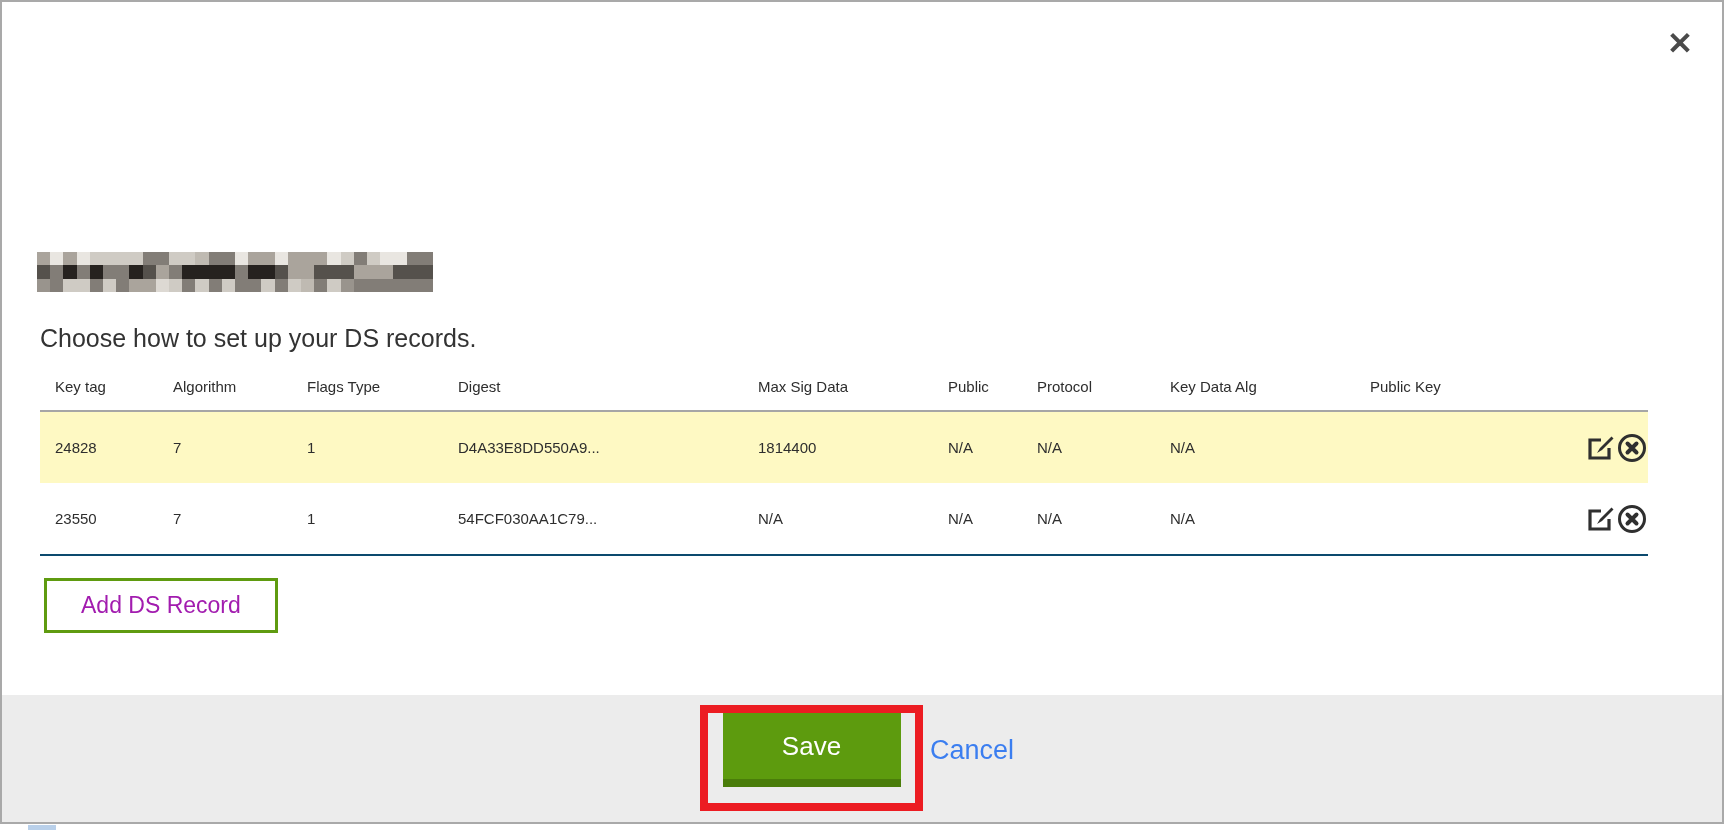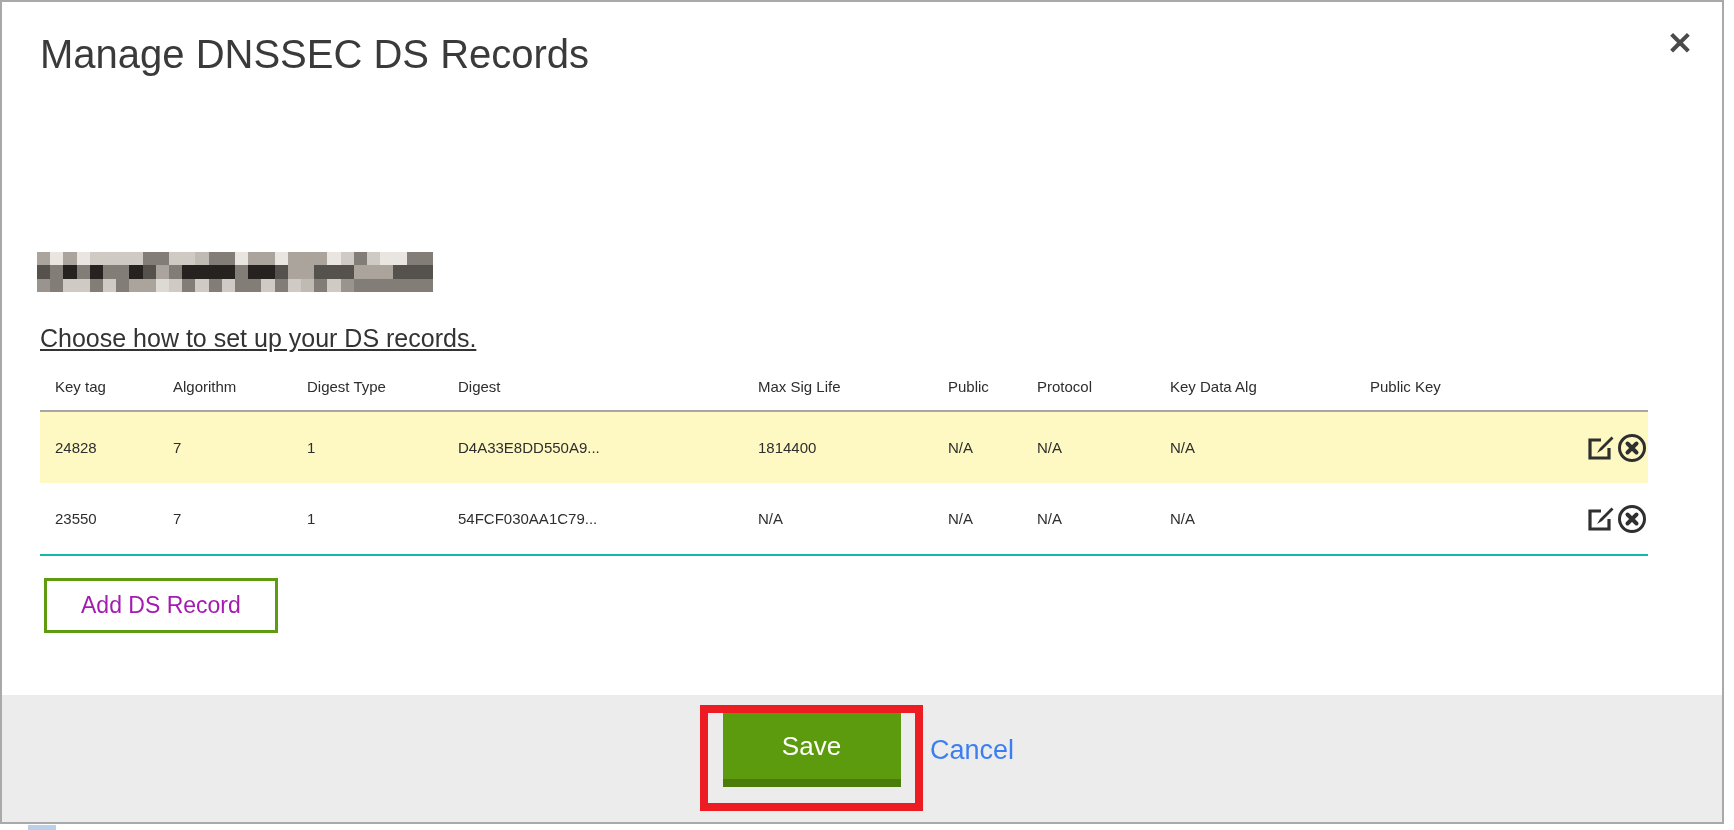--- a/index.html
+++ b/index.html
@@ -20,35 +20,35 @@
     font-size:31px;font-weight:700;color:#4a4a4a;border:none;background:transparent;
     cursor:pointer;line-height:44px;text-align:center;padding:0;
   }
   .redacted{
     position:absolute;left:35px;top:250px;width:396px;height:40px;
     display:grid;grid-template-columns:repeat(30,1fr);grid-template-rows:repeat(3,1fr);
     overflow:hidden;
   }
   .redacted i{display:block;}
   .instruction{
-    position:absolute;left:38px;top:322px;font-size:25px;color:#333333;text-decoration:underline;
+    position:absolute;left:38px;top:322px;font-size:25px;color:#333333;
   }
   .ds-table{
     position:absolute;left:38px;top:364px;width:1608px;
     border-collapse:collapse;table-layout:fixed;font-size:15px;color:#2e2e2e;
   }
   .ds-table th{
     text-align:left;font-weight:400;padding:12px 6px 15px 15px;
     border-bottom:2px solid #a6a6a6;white-space:nowrap;overflow:hidden;
   }
   .ds-table td{
     padding:0 6px 0 15px;height:71px;white-space:nowrap;overflow:hidden;
   }
   .ds-table tbody tr.stripe{background:#fef9c3;}
-  .ds-table tbody tr:last-child td{border-bottom:2px solid #14b8a6;}
+  .ds-table tbody tr:last-child td{border-bottom:2px solid #0c4a6e;}
   .actions-cell{text-align:right;padding-right:0 !important;}
   .icon-btn{
     display:inline-block;vertical-align:middle;width:32px;height:32px;
     background:transparent;border:none;padding:0;cursor:pointer;
   }
   .add-btn{
     position:absolute;left:42px;top:576px;
     background:#ffffff;border:3px solid #5f9b10;color:#a21caf;
     font-size:23px;font-family:"Liberation Sans",sans-serif;
     padding:11px 34px;cursor:pointer;
@@ -73,21 +73,20 @@
   .bg-artifact{
     position:absolute;left:28px;top:825px;width:28px;height:5px;background:#b9d0ea;
   }
 </style>
 </head>
 <body>
 
 <div class="page">
   <div class="modal">
 
-    <div class="modal-title">Manage DNSSEC DS Records</div>
 
     <button class="close-btn">✕</button>
 
     <div class="redacted">
         <i style="background: rgb(170, 164, 156);"></i>
         <i style="background: rgb(233, 230, 225);"></i>
         <i style="background: rgb(170, 164, 156);"></i>
         <i style="background: rgb(233, 230, 225);"></i>
         <i style="background: rgb(207, 203, 196);"></i>
         <i style="background: rgb(207, 203, 196);"></i>
@@ -189,23 +188,23 @@
           <col style="width:89px">
         <col style="width:133px">
           <col style="width:200px">
           <col style="width:185px">
         <col style="width:108px">
       </colgroup>
       <thead>
         <tr>
           <th>Key tag</th>
           <th>Algorithm</th>
-          <th>Digest Type</th>
+          <th>Flags Type</th>
           <th>Digest</th>
-          <th>Max Sig Life</th>
+          <th>Max Sig Data</th>
           <th>Public</th>
           <th>Protocol</th>
           <th>Key Data Alg</th>
           <th>Public Key</th>
           <th></th>
         </tr>
       </thead>
       <tbody>
         <tr class="stripe">
           <td>24828</td>

